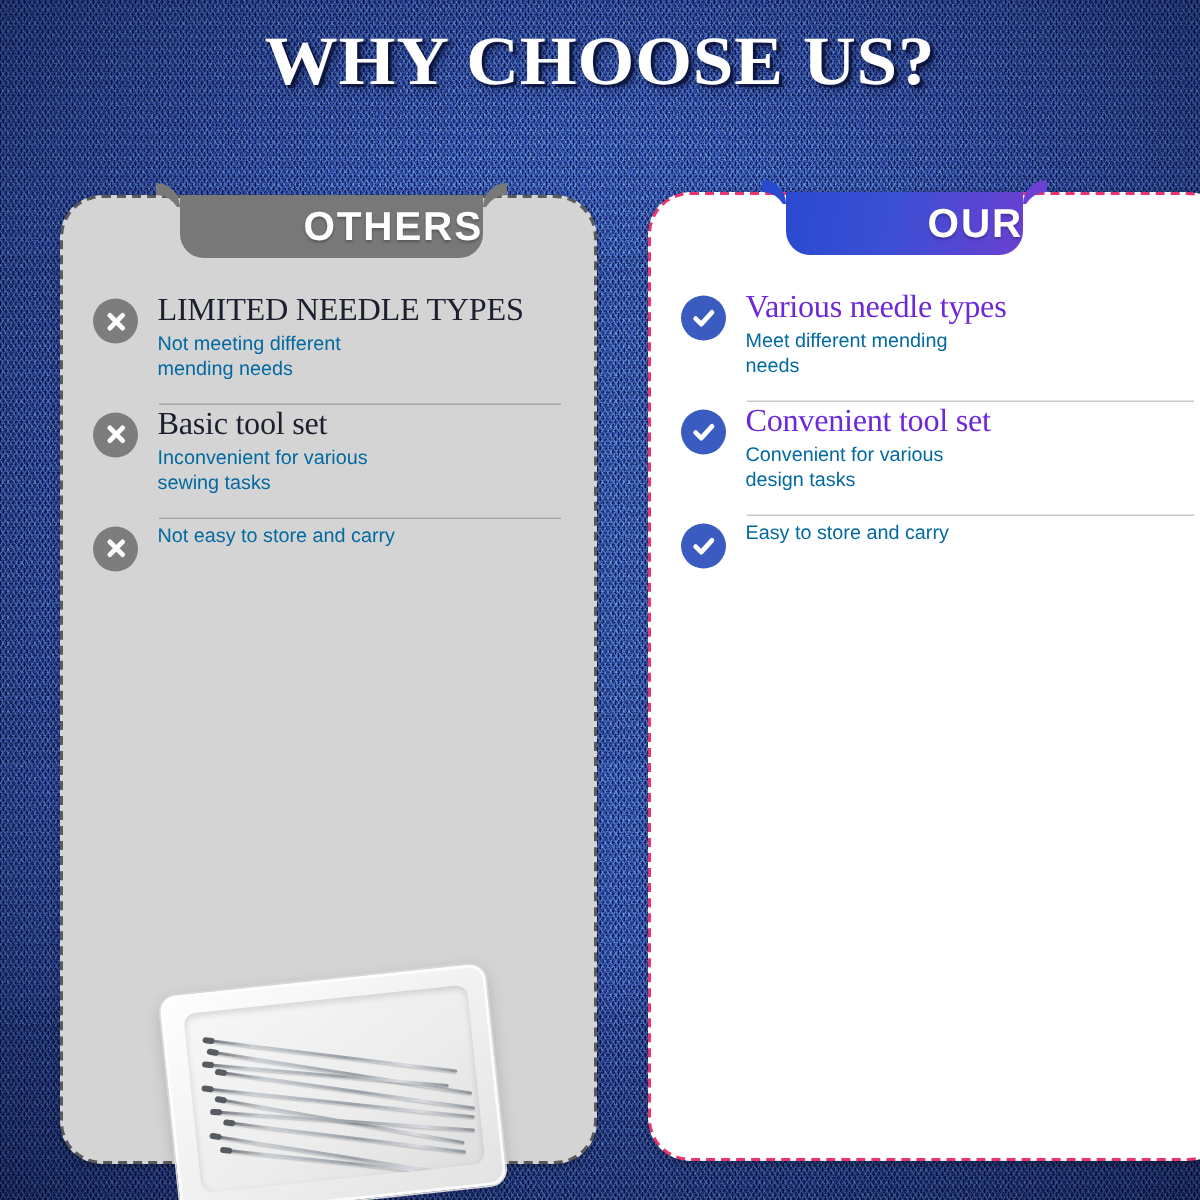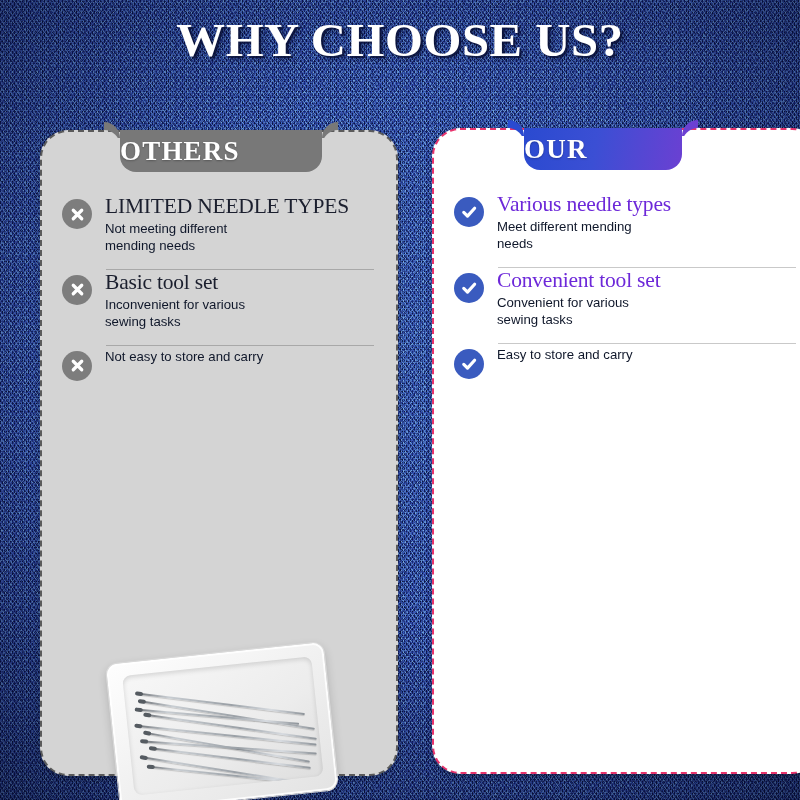--- a/index.html
+++ b/index.html
@@ -92,29 +92,28 @@
     box-shadow: 0 2px 6px rgba(0,0,0,0.30);
   }
 
   
   .tab {
     position: absolute;
     top: -2px;
     height: 42px;
     display: flex;
     align-items: center;
-    justify-content: flex-start;
+    justify-content: flex-end;
     font-weight: bold;
     font-size: 27px;
     letter-spacing: 1.2px;
     color: #ffffff;
     border-bottom-left-radius: 16px;
     border-bottom-right-radius: 16px;
     text-shadow: 0 1px 2px rgba(0,0,0,0.28);
-    font-family: Liberation Serif, serif;
   }
   #tab-others {
     left: 78px; width: 202px;
     background: #787878;
   }
   #tab-our {
     left: 90px; width: 158px;
     background: linear-gradient(100deg, #2a4ad0 0%, #3b4fd4 45%, #6b40d2 100%);
   }
   
@@ -159,21 +158,21 @@
     line-height: 1.12;
     letter-spacing: -0.2px;
     white-space: nowrap;
   }
   #card-others .feature h3 { color: #1b1f2e; }
   #card-our    .feature h3 { color: #6d28d9; }
   .feature p {
     margin-top: 3px;
     font-size: 13.2px;
     line-height: 1.28;
-    color: #0f172a;
+    color: #0369a1;
     white-space: pre-line;
   }
   .divider {
     height: 1px;
     background: #a8a8a8;
     margin: 14px 22px 0 64px;
   }
   #card-our .divider { background: #c9c9c9; }
 
   
@@ -315,21 +314,21 @@
 
     <div class="feature">
       <span class="icon">
         <svg width="18" height="18" viewBox="0 0 24 24">
           <path d="M5 12.5 L10 17.5 L19.5 7" fill="none" stroke="#ffffff" stroke-width="4.2" stroke-linecap="round" stroke-linejoin="round"></path>
         </svg>
       </span>
       <div class="txt">
         <h3>Convenient tool set</h3>
         <p>Convenient for various
-sewing tasks</p>
+design tasks</p>
       </div>
     </div>
     <div class="divider"></div>
 
     <div class="feature">
       <span class="icon">
         <svg width="18" height="18" viewBox="0 0 24 24">
           <path d="M5 12.5 L10 17.5 L19.5 7" fill="none" stroke="#ffffff" stroke-width="4.2" stroke-linecap="round" stroke-linejoin="round"></path>
         </svg>
       </span>

